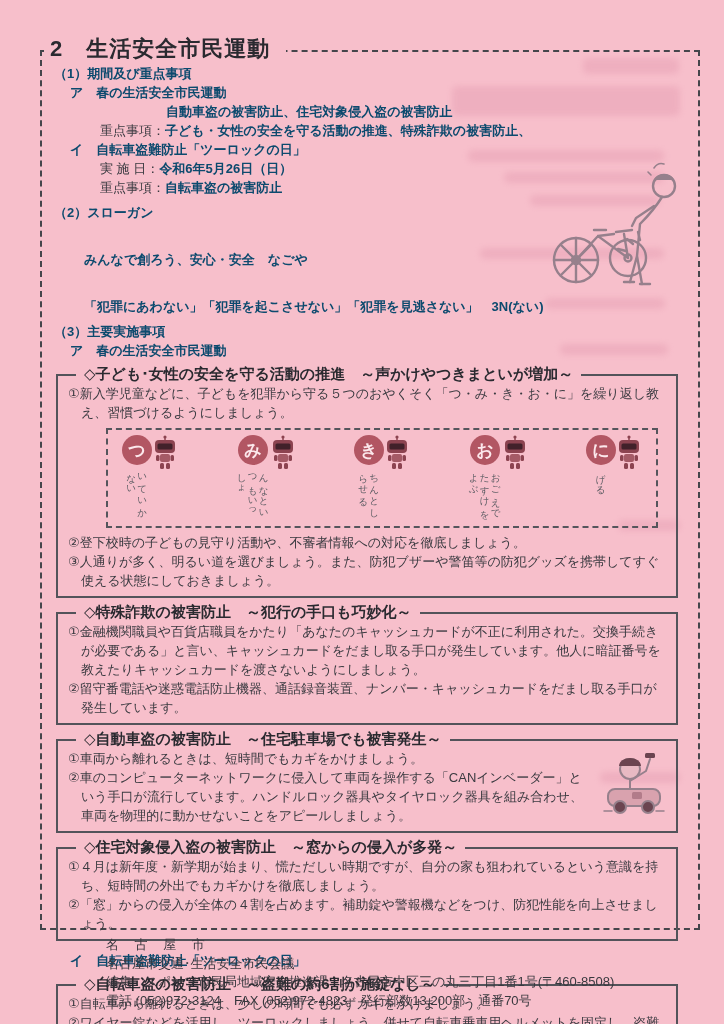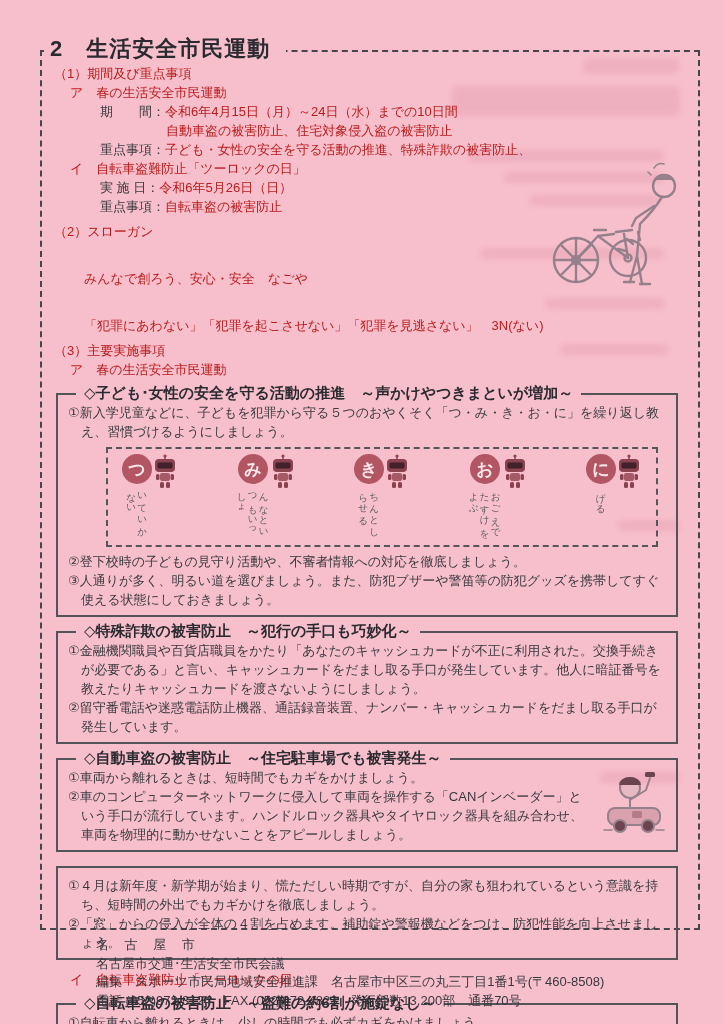--- a/index.html
+++ b/index.html
@@ -17,21 +17,21 @@
   .doc-title {
     position:absolute; left:44px; top:34px; z-index:3;
     background:#f7bfcb; padding:0 16px 0 6px;
     font-size:22px; font-weight:bold; color:#2a2a30; letter-spacing:1px;text-align:right;
   }
   .content {
     position:absolute; left:54px; top:64px; width:632px; z-index:2;
     font-size:13px; line-height:19px;
   }
   .row { white-space:nowrap; }
-  .b { font-weight:normal; color:#b91c1c; }
+  .b { font-weight:bold; color:#0c4a6e; }
   .ind1 { padding-left:16px; }
   .ind2 { padding-left:46px; }
   .ind3 { padding-left:112px; }
   .ind2s { padding-left:30px;margin-top:28px; }
   .gap { height:6px; }
   .box {
     position:relative; border:2px solid #53535a; margin:14px 8px 4px 2px;
     padding:8px 10px 6px 10px; background:transparent;
   }
   .box-title {
@@ -51,21 +51,21 @@
     color:#fce8ec; font-size:17px; font-weight:bold;
     display:flex; align-items:center; justify-content:center;
   }
   .mascot-caption {
     writing-mode:vertical-rl; font-size:9.5px; line-height:11px;
     color:#5c5c63; margin-top:2px; max-height:56px; letter-spacing:1px;
   }
   .bike-illus { position:absolute; left:536px; top:156px; z-index:2; }
   .thief-illus { float:right; margin:0 0 2px 8px; }
   .footer {
-    position:absolute; left:96px; top:936px; z-index:2;
+    position:absolute; left:106px; top:936px; z-index:2;
     font-size:13px; line-height:18.5px; color:#38383e;
   }
   .footer .f1 { letter-spacing:6px; }
 </style>
 </head>
 <body>
 
 <div class="sheet">
 
   <div class="bleed" style="left:452px;top:86px;width:228px;height:30px;"></div>
@@ -98,21 +98,20 @@
       <path d="M118 50 L100 62 L96 70"></path>
       <path d="M104 128 h10 M88 126 h10"></path>
       <path d="M118 12 q4 -6 10 -4 M112 16 l3 3" stroke-width="1.6"></path>
     </g>
   </svg>
 
   <div class="content">
 
     <div class="row b">（1）期間及び重点事項</div>
     <div class="row b ind1">ア　春の生活安全市民運動</div>
-    <div class="row ind2"><span>期　　間：</span><span class="b">令和6年4月15日（月）～24日（水）までの10日間</span></div>
     <div class="row ind3 b">自動車盗の被害防止、住宅対象侵入盗の被害防止</div>
     <div class="row ind2"><span>重点事項：</span><span class="b">子ども・女性の安全を守る活動の推進、特殊詐欺の被害防止、</span></div>
     <div class="row b ind1">イ　自転車盗難防止「ツーロックの日」</div>
     <div class="row ind2"><span>実 施 日：</span><span class="b">令和6年5月26日（日）</span></div>
     <div class="row ind2"><span>重点事項：</span><span class="b">自転車盗の被害防止</span></div>
 
     <div class="gap"></div>
     <div class="row b">（2）スローガン</div>
     <div class="row b ind2s">みんなで創ろう、安心・安全　なごや</div>
     <div class="row b ind2s">「犯罪にあわない」「犯罪を起こさせない」「犯罪を見逃さない」　3N(ない)</div>
@@ -234,20 +233,21 @@
           <path d="M28 30 L28 40 M28 32 L44 22 M44 22 L48 10"></path>
           <rect x="43" y="4" width="10" height="5" rx="1.5" fill="#6b4450" stroke="none"></rect>
           <path d="M2 62 h8 M54 62 h8" stroke-width="1.5"></path>
         </g>
       </svg>
       <p>①車両から離れるときは、短時間でもカギをかけましょう。</p>
       <p>②車のコンピューターネットワークに侵入して車両を操作する「CANインベーダー」という手口が流行しています。ハンドルロック器具やタイヤロック器具を組み合わせ、車両を物理的に動かせないことをアピールしましょう。</p>
     </div>
 
     <div class="box">
+      <div class="box-title">◇住宅対象侵入盗の被害防止　～窓からの侵入が多発～</div>
       <p>①４月は新年度・新学期が始まり、慌ただしい時期ですが、自分の家も狙われているという意識を持ち、短時間の外出でもカギかけを徹底しましょう。</p>
       <p>②「窓」からの侵入が全体の４割を占めます。補助錠や警報機などをつけ、防犯性能を向上させましょう。</p>
     </div>
 
     <div class="row b ind1" style="margin-top:10px;">イ　自転車盗難防止「ツーロックの日」</div>
 
     <div class="box">
       <div class="box-title">◇自転車盗の被害防止　～盗難の約6割が施錠なし～</div>
       <p>①自転車から離れるときは、少しの時間でも必ずカギをかけましょう。</p>
       <p>②ワイヤー錠などを活用し、ツーロックしましょう。併せて自転車乗車用ヘルメットを固定し、盗難を防ぎましょう。</p>

